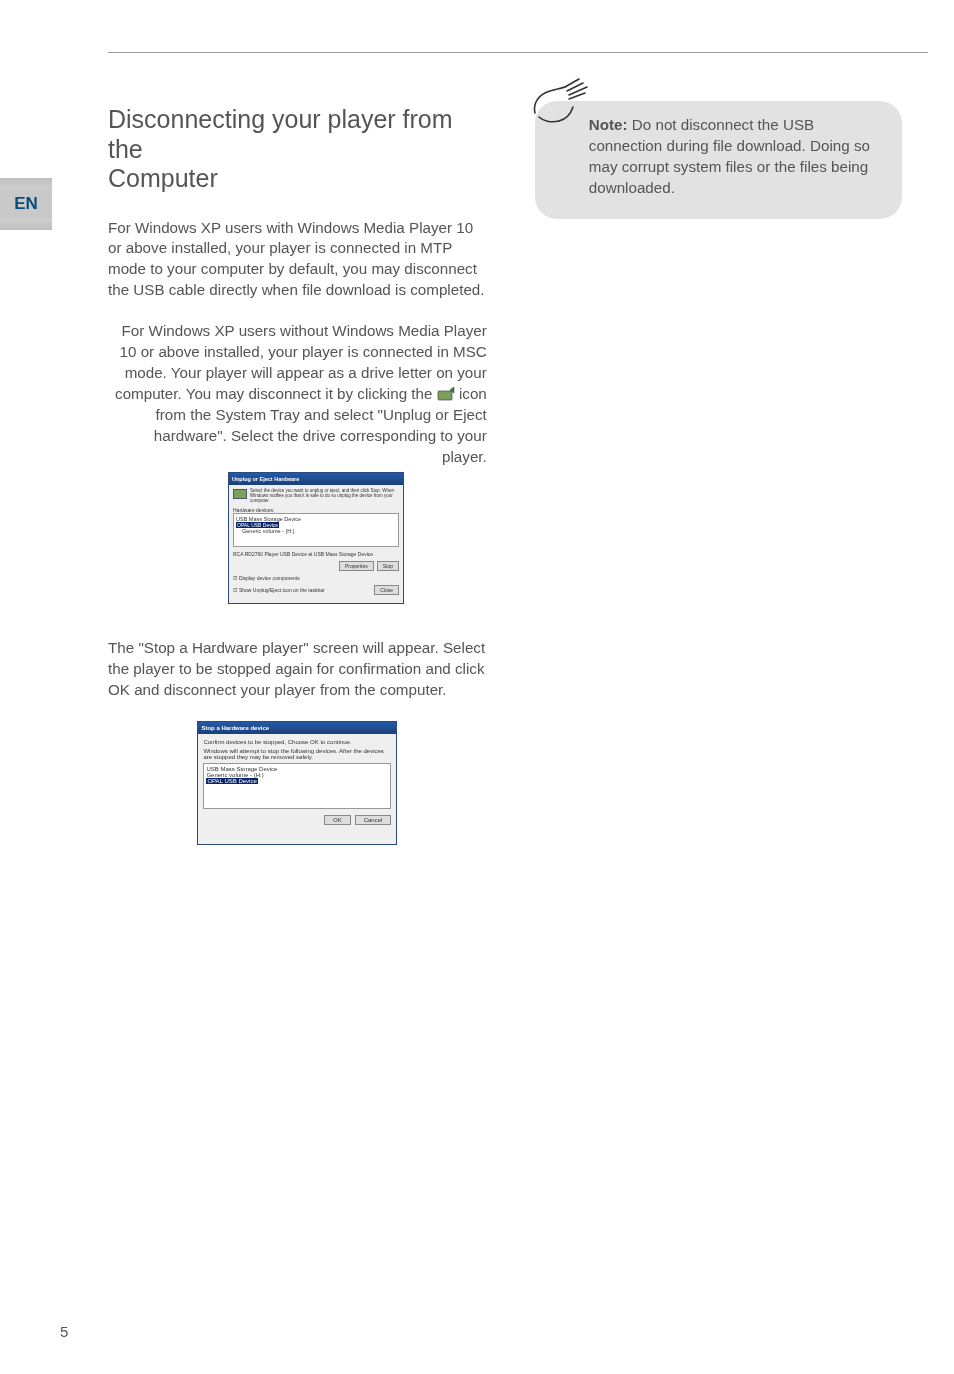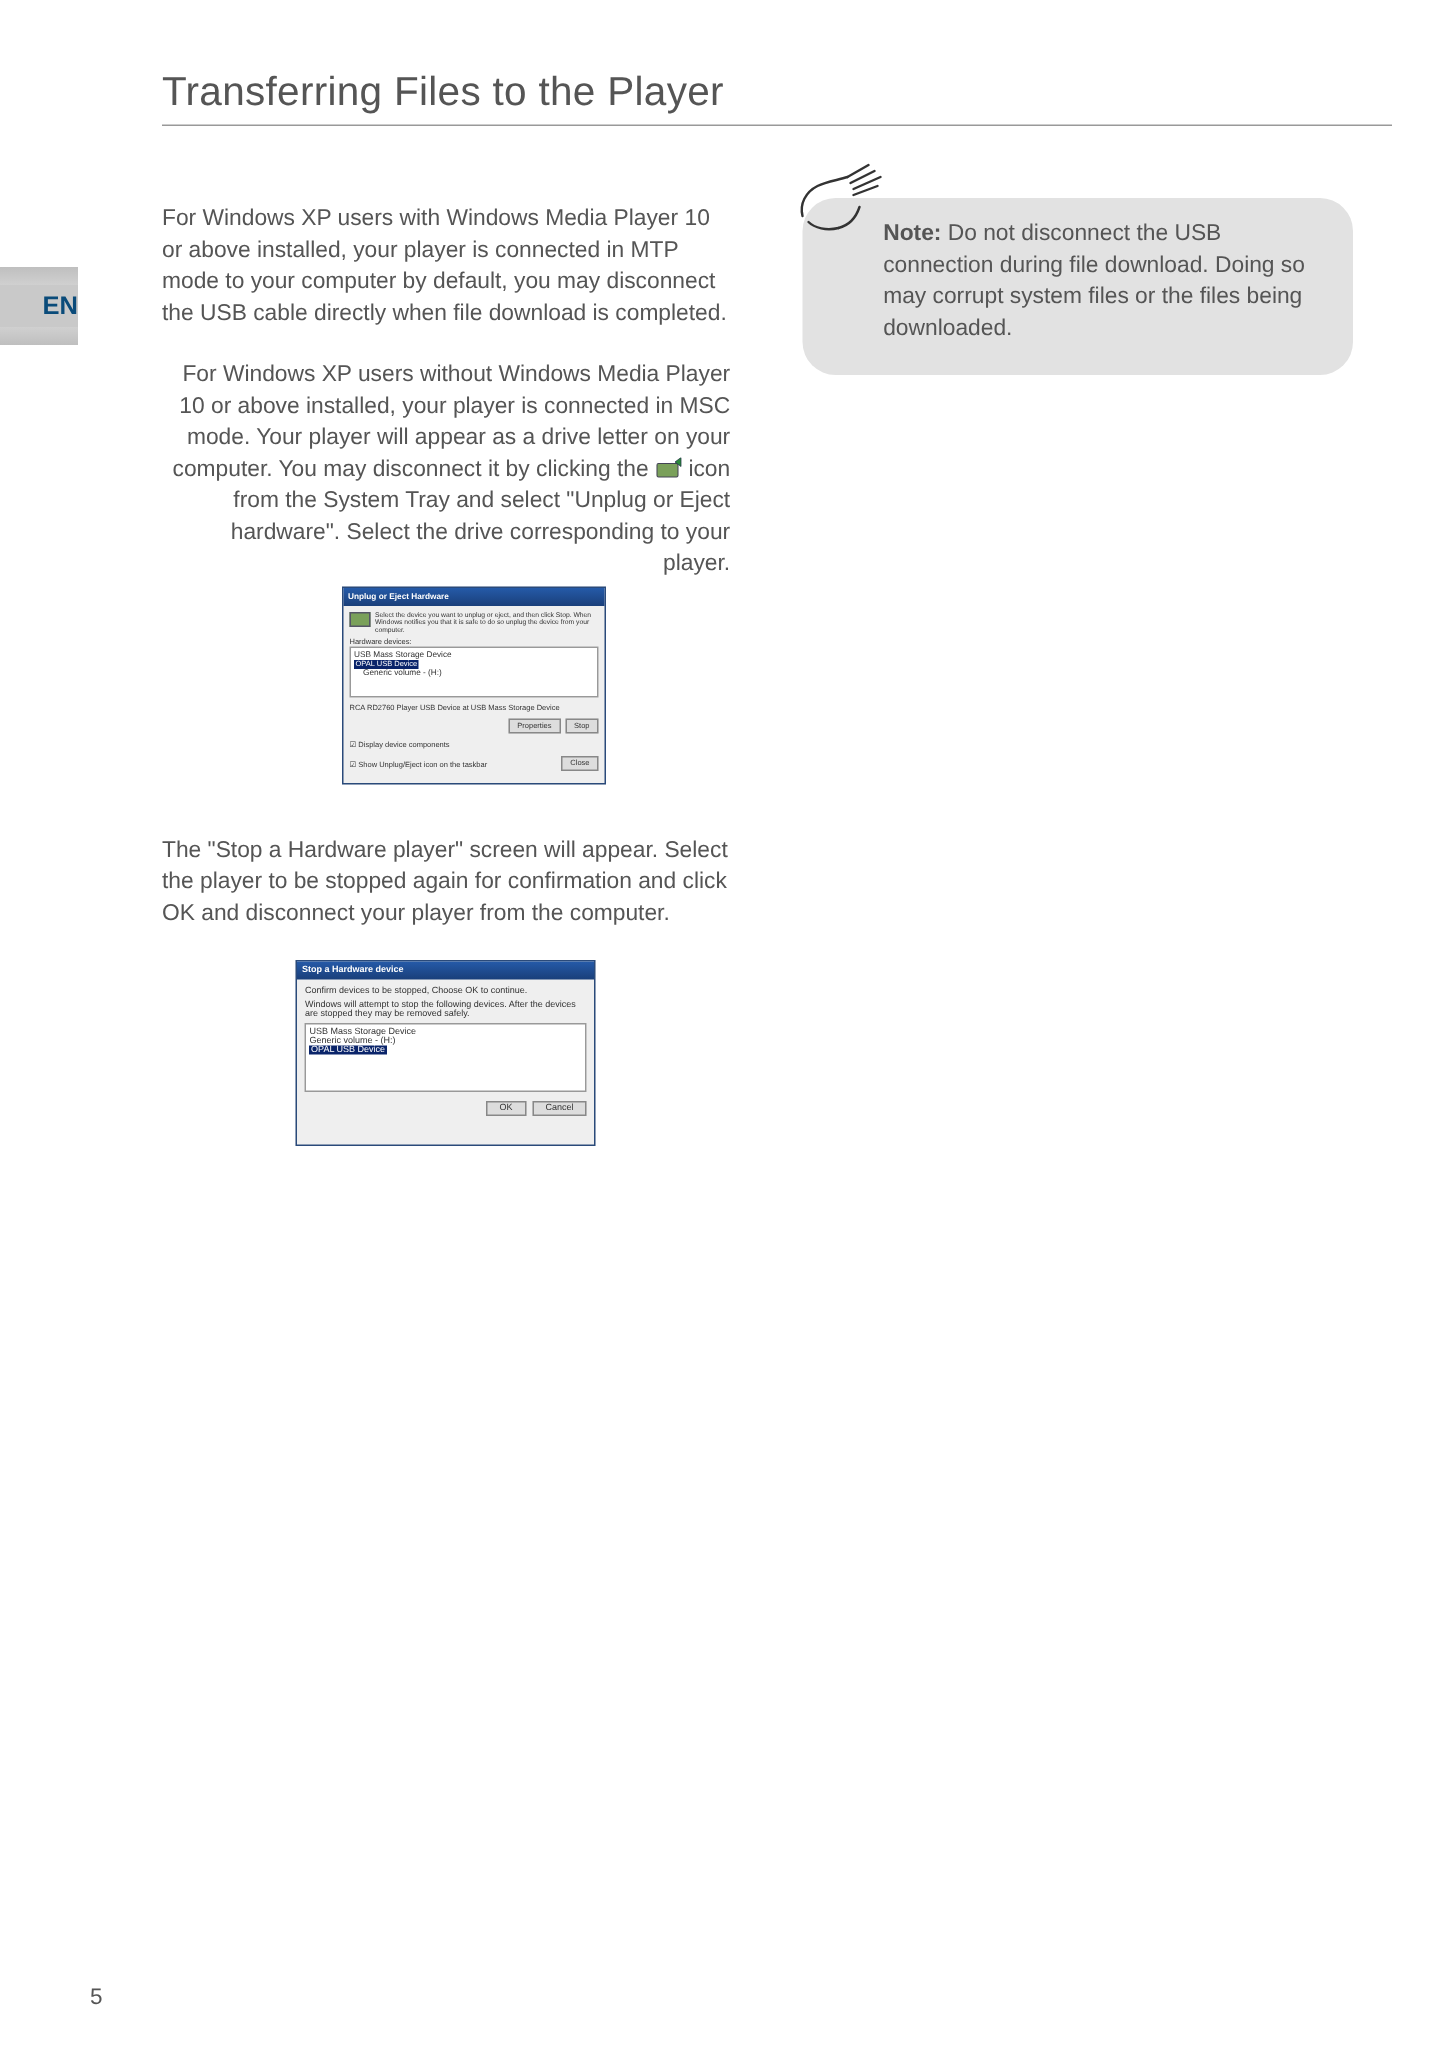--- a/index.html
+++ b/index.html
@@ -6,21 +6,21 @@
   html, body { width: 954px; height: 1374px; background: #fff; font-family: "Helvetica Neue", Arial, sans-serif; color: #4a4a4a; position: relative; }
   .page { position: relative; width: 954px; height: 1374px; padding: 46px 52px 40px 52px; }
 
   
   .section-title { font-size: 27px; font-weight: 400; color: #555; letter-spacing: 0.2px; margin-left: 56px; }
   .section-rule { height: 1px; background: #999; margin-top: 6px; margin-left: 56px; width: 820px; }
 
   
   .en-tab { position: absolute; left: 0; top: 178px; }
   .en-tab .top { width: 52px; height: 12px; background: linear-gradient(#bfbfbf,#d0d0d0); }
-  .en-tab .mid { width: 52px; height: 28px; background: #c9c9c9; display:flex; align-items:center; justify-content:flex-end; }
+  .en-tab .mid { width: 52px; height: 28px; background: #c9c9c9; display:flex; align-items:center; justify-content:center; }
   .en-tab .mid span { font-weight: 700; font-size: 17px; color: #0a4b7a; }
   .en-tab .bot { width: 52px; height: 12px; background: linear-gradient(#d0d0d0,#bfbfbf); }
 
   
   .cols { display: flex; margin-top: 52px; margin-left: 56px; }
   .col-left { width: 392px; margin-right: 48px; }
   .col-right { width: 380px; }
 
   .sub-title { font-size: 25px; font-weight: 300; color: #555; line-height: 1.18; margin-bottom: 24px; }
 
@@ -61,33 +61,36 @@
   .note-box { background: #e2e2e2; border-radius: 22px; padding: 14px 14px 14px 54px; font-size:15.2px; line-height:1.38; color:#555; min-height: 118px; }
   .note-box .label { font-weight: 700; color:#555; }
 
   .page-num { position:absolute; left:60px; bottom:34px; font-size:15px; color:#555; }
 </style>
 </head>
 <body>
 
 <div class="page">
 
-  <div class="section-title">Transferring Files to the Player</div>
   <div class="section-rule"></div>
 
   <div class="en-tab">
     <div class="top"></div>
     <div class="mid">
         <span>EN</span>
       </div>
     <div class="bot"></div>
   </div>
 
   <div class="cols">
     <div class="col-left">
+      <div class="sub-title">
+        <span>Disconnecting your player from the</span><br>
+        <span>Computer</span>
+      </div>
 
       <p class="body-p">For Windows XP users with Windows Media Player 10 or above installed, your player is connected in MTP mode to your computer by default, you may disconnect the USB cable directly when file download is completed.</p>
 
       <p class="body-p body-p-last">
         <span>For Windows XP users without Windows Media Player 10 or above installed, your player is connected in MSC  mode. Your player will appear as a drive letter on your computer. You may disconnect it by clicking the </span>
         <span class="inline-icon">
           <svg viewBox="0 0 18 14">
               <rect x="1" y="4" width="14" height="9" rx="1" fill="#7aa05a" stroke="#445" stroke-width="0.7"></rect>
               <path d="M13 3 L17 0 L17 6 Z" fill="#2a8a3a" stroke="#234" stroke-width="0.5"></path>
             </svg>

